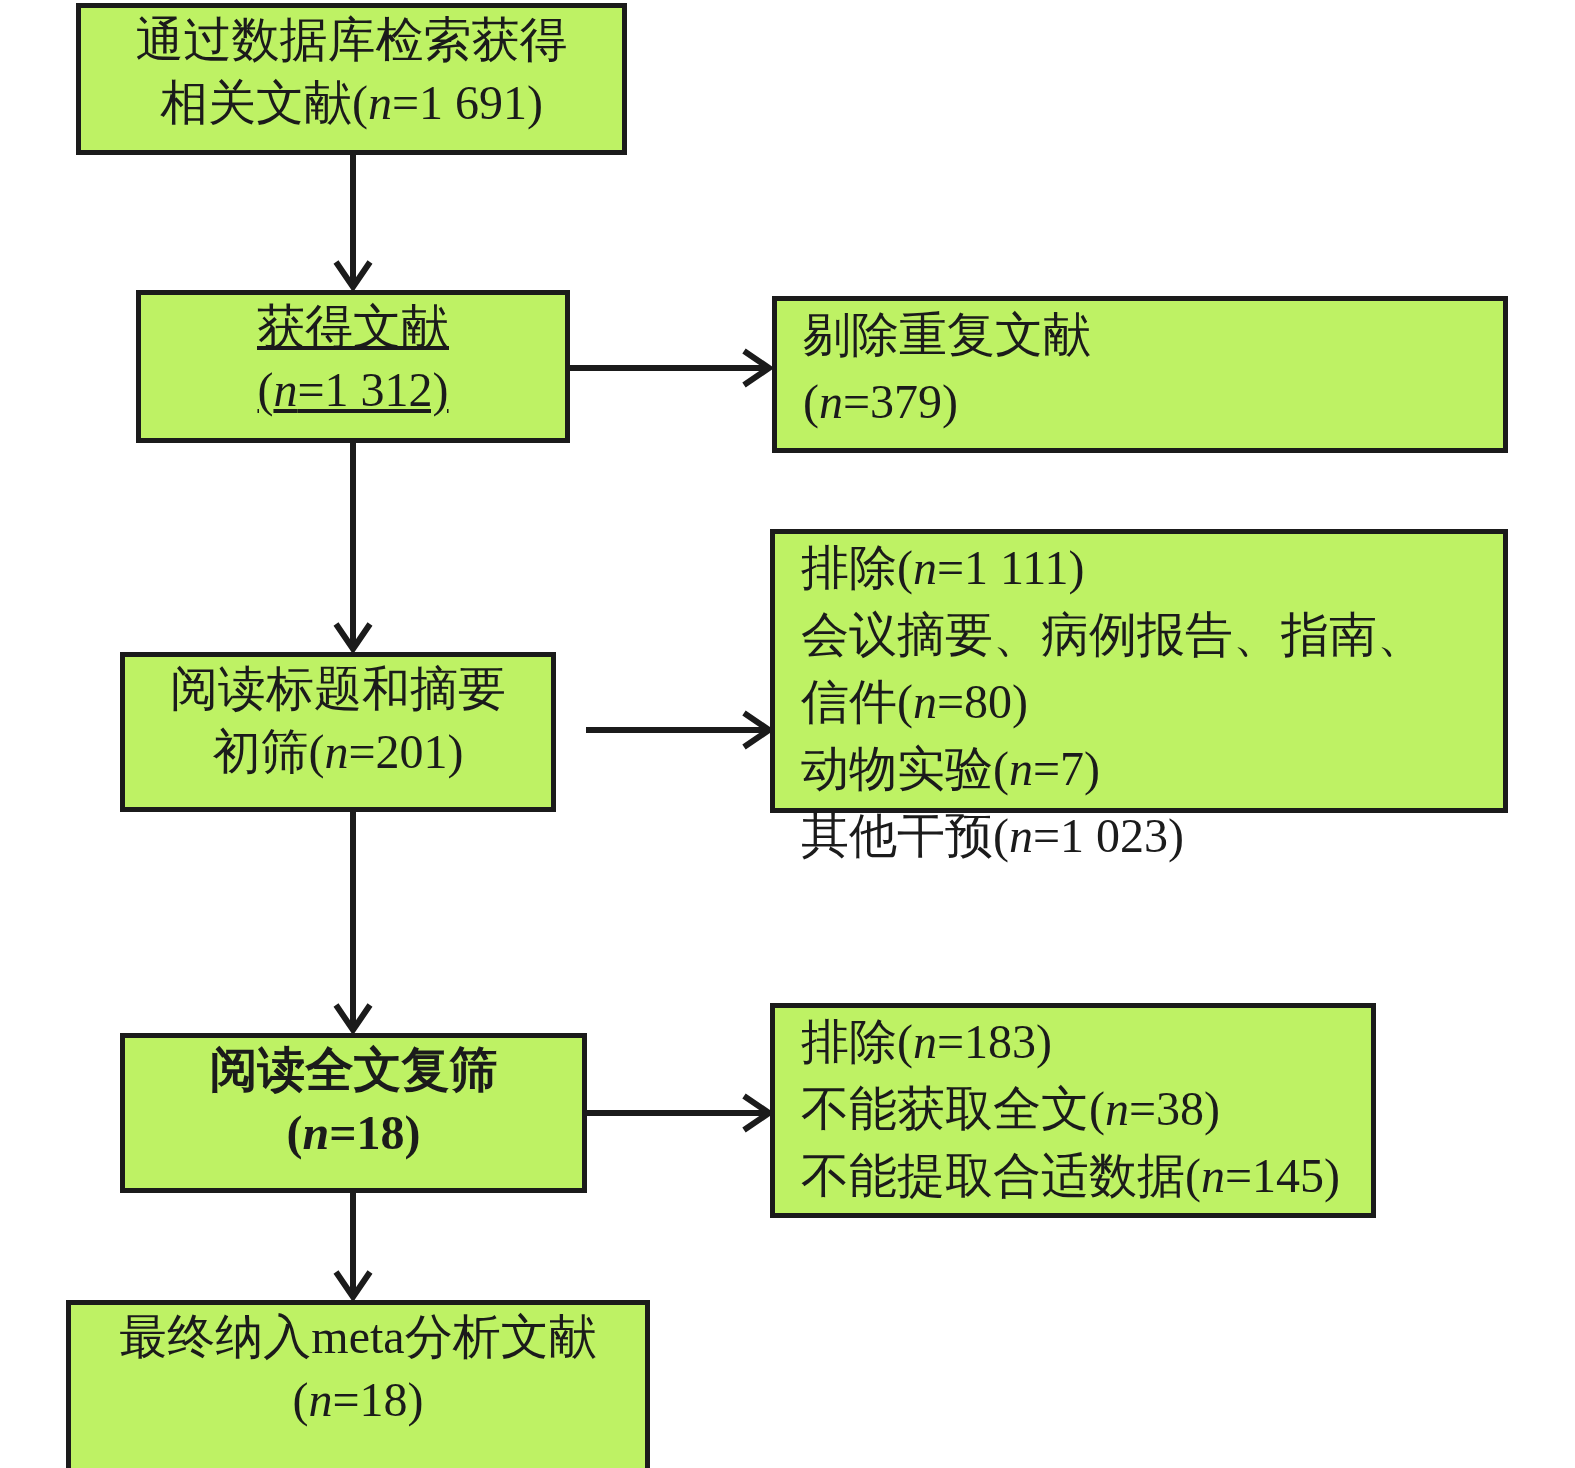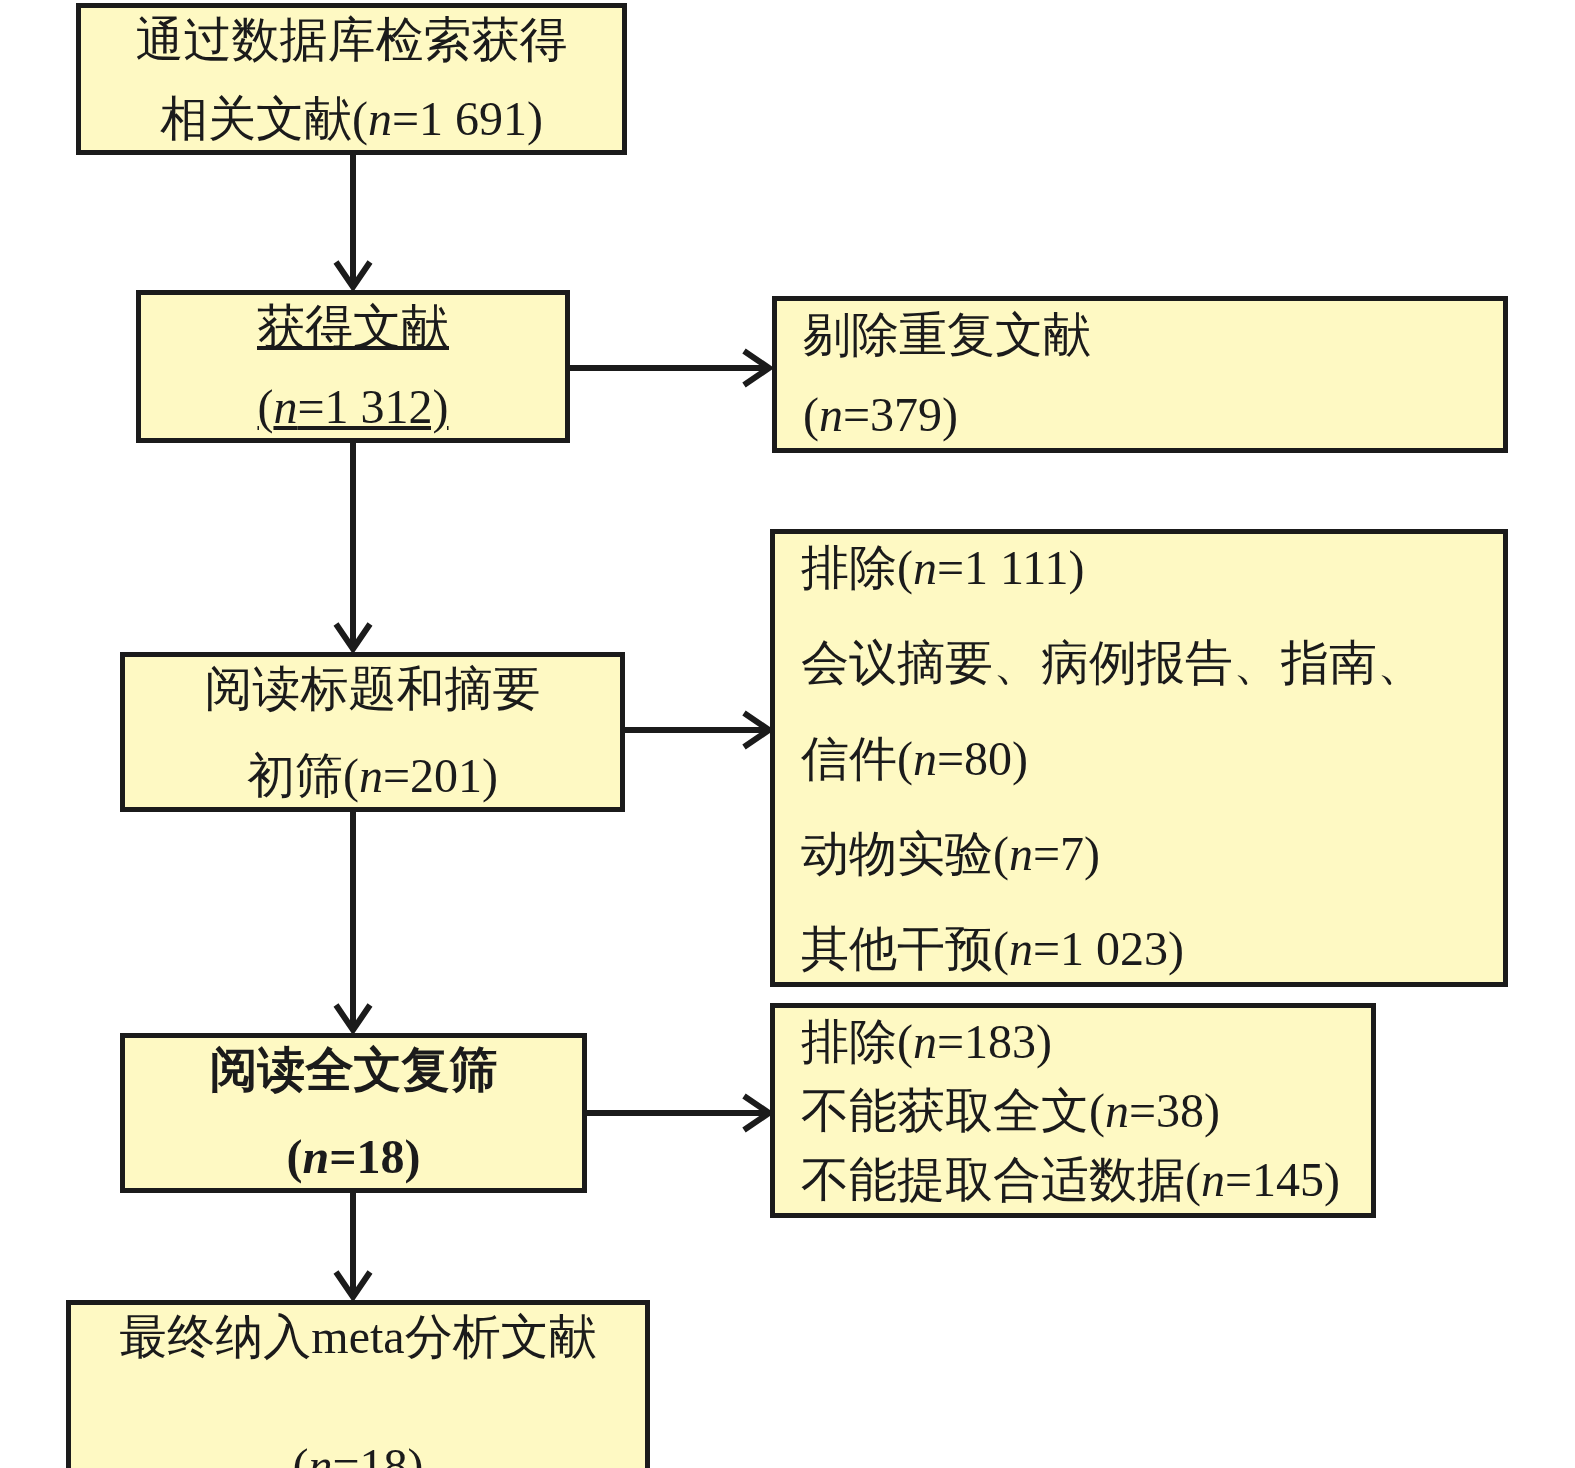--- a/index.html
+++ b/index.html
@@ -13,24 +13,24 @@
     height: 1468px;
     background: #ffffff;
     font-family: "Liberation Serif", "DejaVu Serif", serif;
     color: #1b1b1b;
     overflow: hidden;
   }
   .fbox {
     position: absolute;
     box-sizing: border-box;
     border: 5px solid #1b1b1b;
-    background: #fef9c3;
+    background: #bef264;
     display: flex;
     flex-direction: column;
-    justify-content: space-between;
+    justify-content: flex-start;
     font-size: 48px;
     line-height: 63px;
   }
   .fbox.center {
     align-items: center;
     text-align: center;
   }
   .fbox.left {
     align-items: flex-start;
     text-align: left;
@@ -40,26 +40,26 @@
   }
   .flow-line {
     white-space: nowrap;
   }
   .nvar {
     font-style: italic;
   }
   
   .pos-search    { left: 76px;  top: 3px;    width: 551px; height: 152px; }
   .pos-retrieved { left: 136px; top: 290px;  width: 434px; height: 153px; text-decoration: underline; }
-  .pos-screen1   { left: 120px; top: 652px;  width: 505px; height: 160px; }
+  .pos-screen1   { left: 120px; top: 652px;  width: 436px; height: 160px; }
   .pos-screen2   { left: 120px; top: 1033px; width: 467px; height: 160px; font-weight: bold; }
   .pos-final     { left: 66px;  top: 1300px; width: 584px; height: 202px; }
   
   .pos-dup       { left: 772px; top: 296px;  width: 736px; height: 157px; }
-  .pos-ex1       { left: 770px; top: 529px;  width: 738px; height: 458px; }
+  .pos-ex1       { left: 770px; top: 529px;  width: 738px; height: 284px; }
   .pos-ex2       { left: 770px; top: 1003px; width: 606px; height: 215px; }
 
   #connectors {
     position: absolute;
     left: 0;
     top: 0;
     width: 1575px;
     height: 1468px;
     pointer-events: none;
   }

